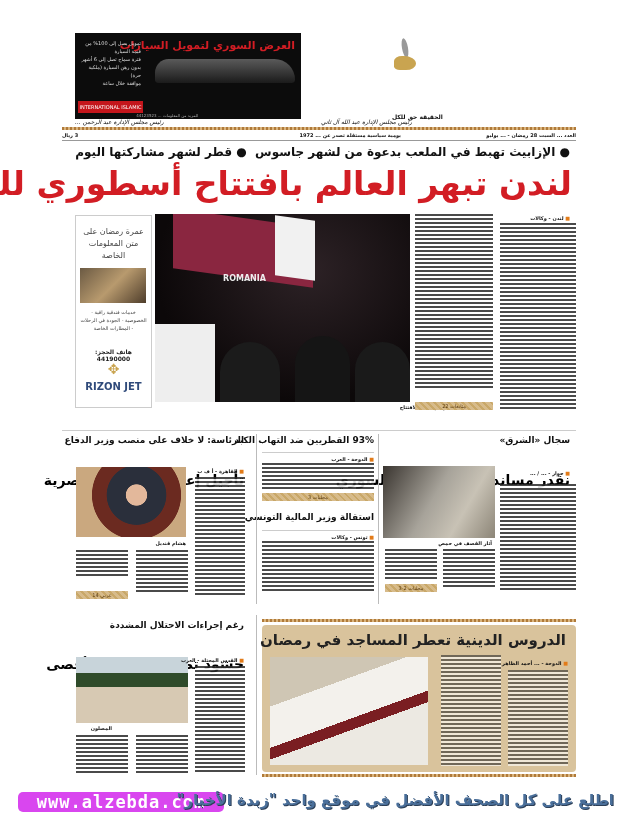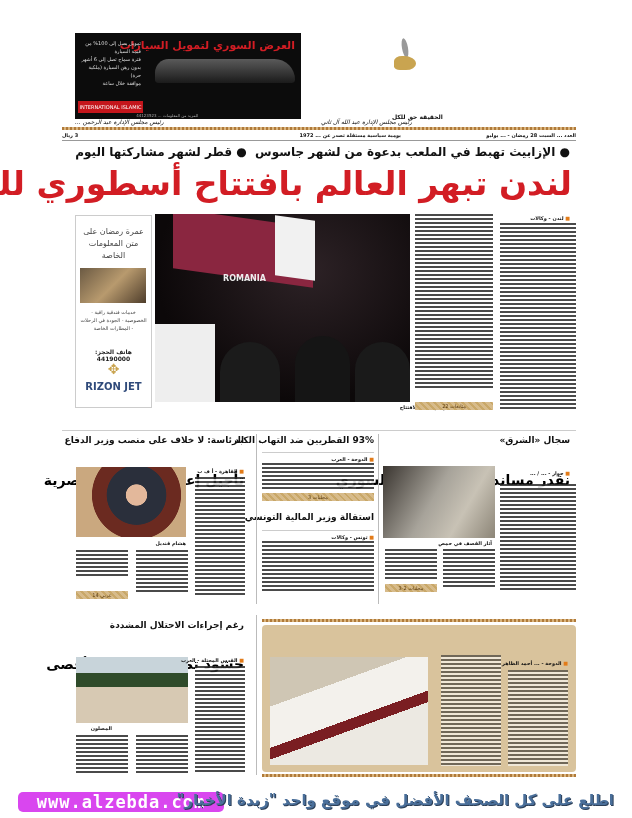--- a/index.html
+++ b/index.html
@@ -151,20 +151,21 @@
 <div class="photo" style="left:76px;top:657px;width:112px;height:66px;background:linear-gradient(180deg,#c8d4da 0 25%,#2f4b2a 25% 45%,#d7c9b3 45%);"></div>
 <div class="caption" style="right:520px;top:725px;">المصلون</div>
 <div class="byline" style="right:388px;top:657px;"><span class="mark">■</span> <span>القدس المحتلة - العرب</span></div>
 <div class="txt" style="left:195px;top:666px;width:50px;height:108px;"></div>
 <div class="txt" style="left:136px;top:735px;width:52px;height:38px;"></div>
 <div class="txt" style="left:76px;top:735px;width:52px;height:38px;"></div>
 <div class="vline" style="left:256px;top:615px;height:160px;"></div>
 
 <div class="rule-gold" style="left:262px;width:314px;top:619px;"></div>
 <div class="feature">
+  <div class="feature-title">الدروس الدينية تعطر المساجد في رمضان</div>
   <div class="byline" style="right:8px;top:35px;"><span class="mark">■</span> <span>الدوحة - ... أحمد الظاهر</span></div>
   <div class="txt" style="right:8px;top:45px;width:60px;height:96px;opacity:.6;"></div>
   <div class="txt" style="right:75px;top:30px;width:60px;height:111px;opacity:.6;"></div>
   <div class="photo" style="left:8px;top:32px;width:158px;height:108px;background:linear-gradient(160deg,#cfc6b4 0 30%,#f3f1ec 30% 55%,#7a1e22 55% 62%,#ece9e2 62%);"></div>
 </div>
 <div class="rule-gold" style="left:262px;width:314px;top:774px;"></div>
 
 <div class="banner-brand">الزبدة</div>
 <div class="banner-url">www.alzebda.com</div>
 <div class="banner-text">اطلع على كل الصحف الأفضل في موقع واحد "زبدة الأخبار"</div>

